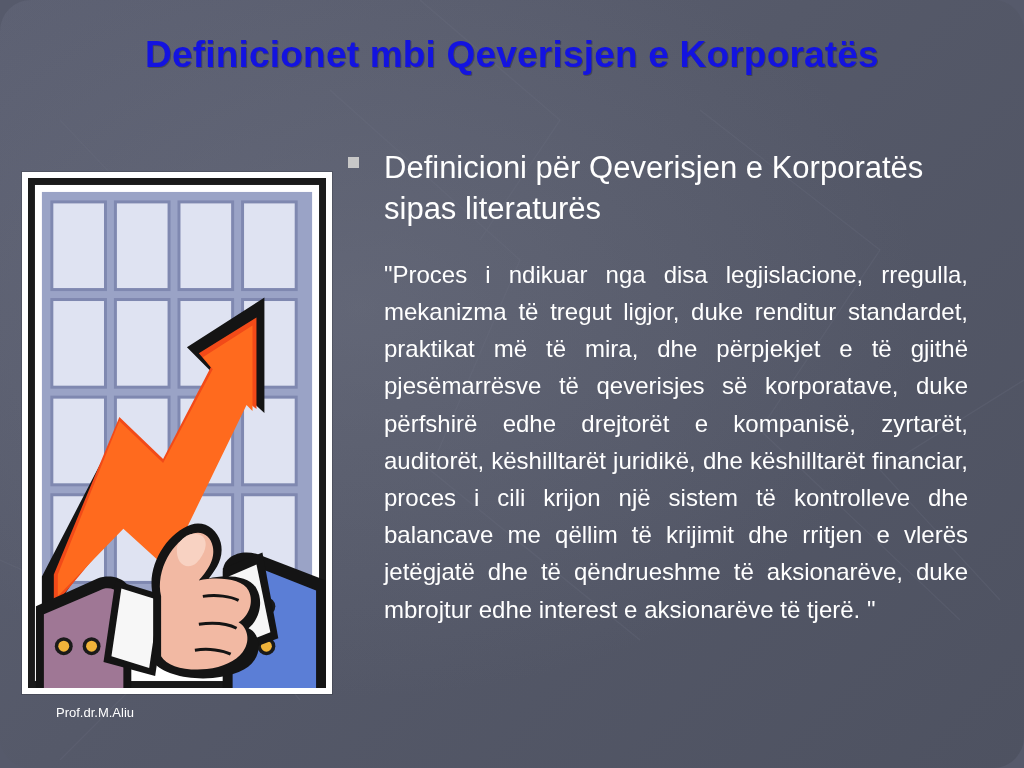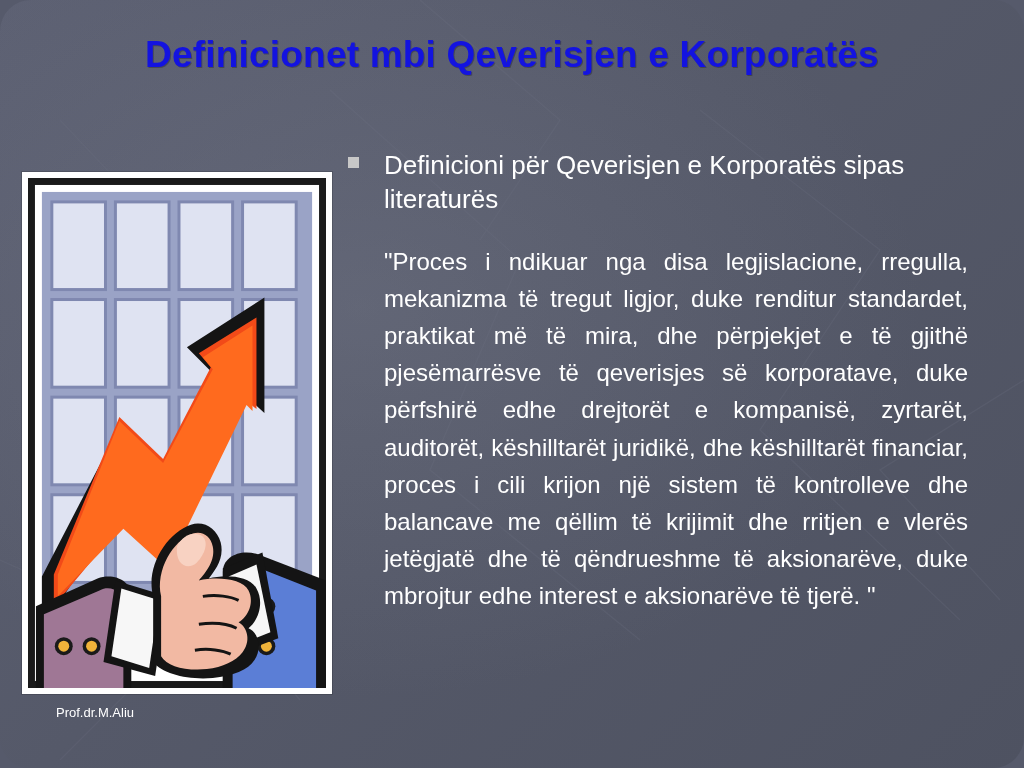--- a/index.html
+++ b/index.html
@@ -82,21 +82,21 @@
   }
   .bullet-marker {
     position: absolute;
     left: 0;
     top: 9px;
     width: 11px;
     height: 11px;
     background: #c8c8c8;
   }
   .bullet-text {
-    font-size: 26px;
+    font-size: 31px;
     line-height: 1.32;
     color: #ffffff;
     text-align: justify;
     text-justify: inter-word;
     margin-top: 20px;
   }
   .quote-block {
     padding-left: 36px;
     font-size: 24px;
     line-height: 1.55;

